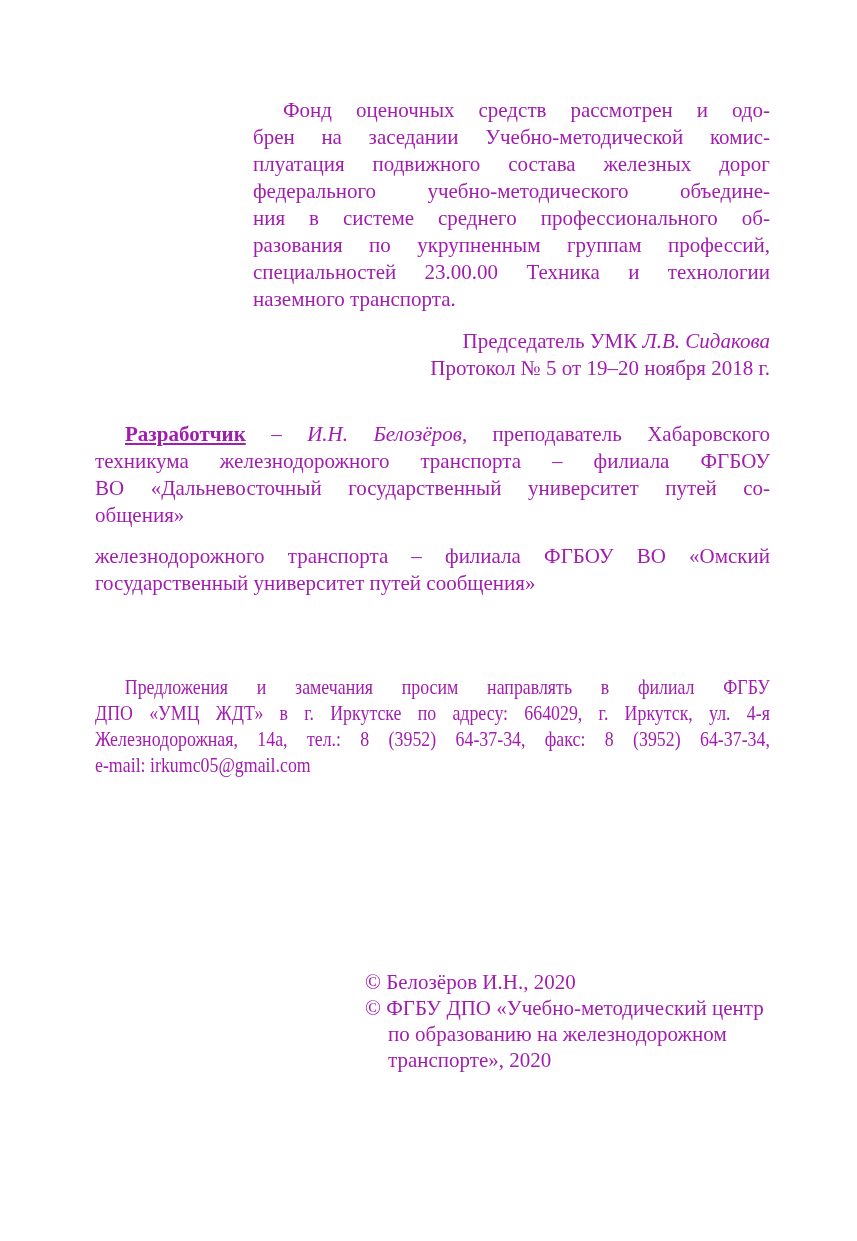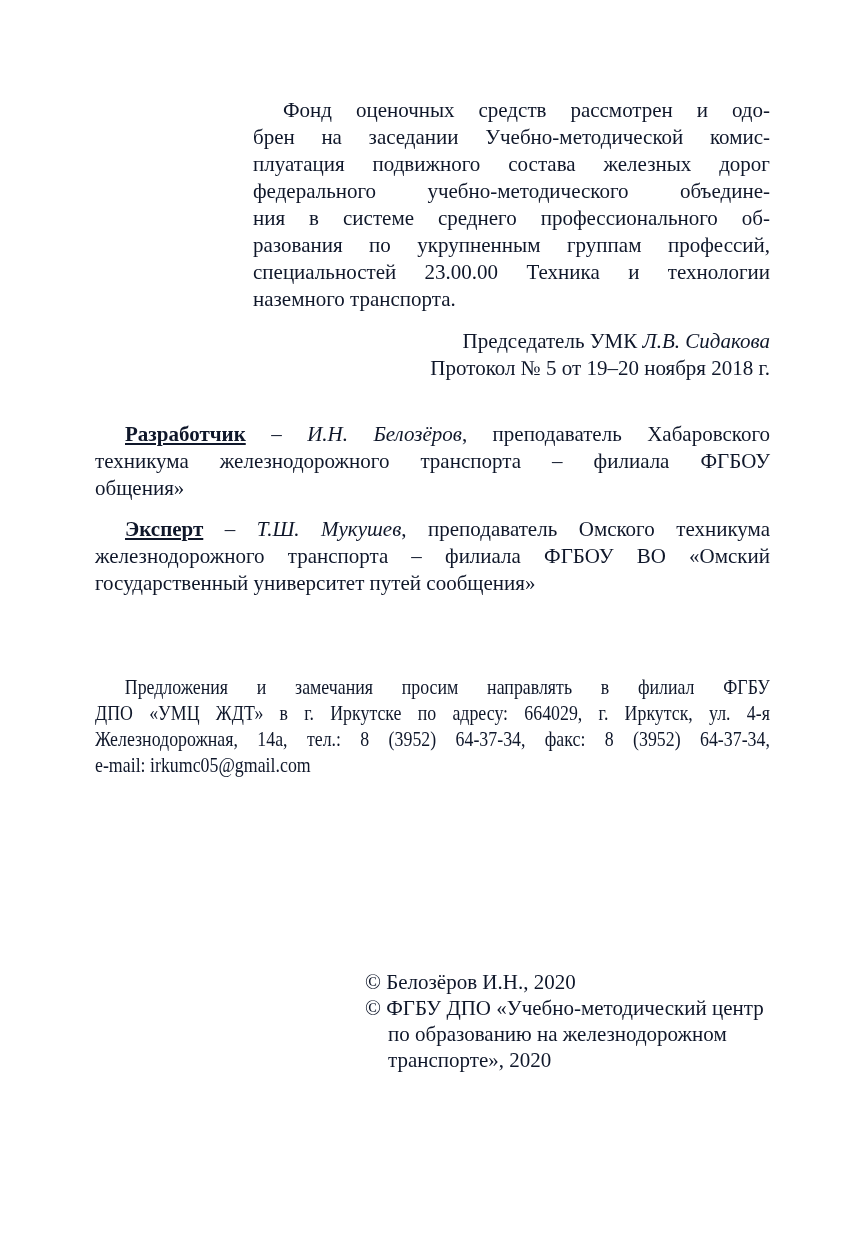--- a/index.html
+++ b/index.html
@@ -1,21 +1,21 @@
 <!DOCTYPE html>
 <html lang="ru"><head>
 <meta charset="utf-8">
 <style>
   html, body { margin: 0; padding: 0; background: #ffffff; }
   .page {
     position: relative;
     width: 857px;
     height: 1241px;
     background: #ffffff;
-    color: #0f172a;
+    color: #a21caf;
     font-family: "Liberation Serif", "DejaVu Serif", serif;
     overflow: hidden;
   }
   .content { padding: 97px 0 0 95px; width: 675px; }
   p { margin: 0; }
   .jline {
     font-size: 21px;
     line-height: 27px;
     text-align: justify;
     text-align-last: justify;
@@ -64,25 +64,25 @@
     </section>
 
     <section class="signature">
       <p class="sig-line"><span>Председатель УМК </span><em>Л.В. Сидакова</em></p>
       <p class="sig-line">Протокол № 5 от 19–20 ноября 2018 г.</p>
     </section>
 
     <section class="developer">
       <p class="jline first"><b>Разработчик</b><span> – </span><em>И.Н. Белозёров</em><span>, преподаватель Хабаровского</span></p>
       <p class="jline">техникума железнодорожного транспорта – филиала ФГБОУ</p>
+      <p class="jline">ВО «Дальневосточный государственный университет путей со-</p>
       <p class="jline last">общения»</p>
     </section>
 
     <section class="expert">
-      <p class="jline first"><b>Эксперт</b><span> – </span><em>Т.Ш. Мукушев</em><span>, преподаватель Омского техникума</span></p>
       <p class="jline">железнодорожного транспорта – филиала ФГБОУ ВО «Омский</p>
       <p class="jline last">государственный университет путей сообщения»</p>
     </section>
 
     <section class="contact">
       <p class="jline first">Предложения и замечания просим направлять в филиал ФГБУ</p>
       <p class="jline">ДПО «УМЦ ЖДТ» в г. Иркутске по адресу: 664029, г. Иркутск, ул. 4-я</p>
       <p class="jline">Железнодорожная, 14а, тел.: 8 (3952) 64-37-34, факс: 8 (3952) 64-37-34,</p>
       <p class="jline last">e-mail: irkumc05@gmail.com</p>
     </section>

